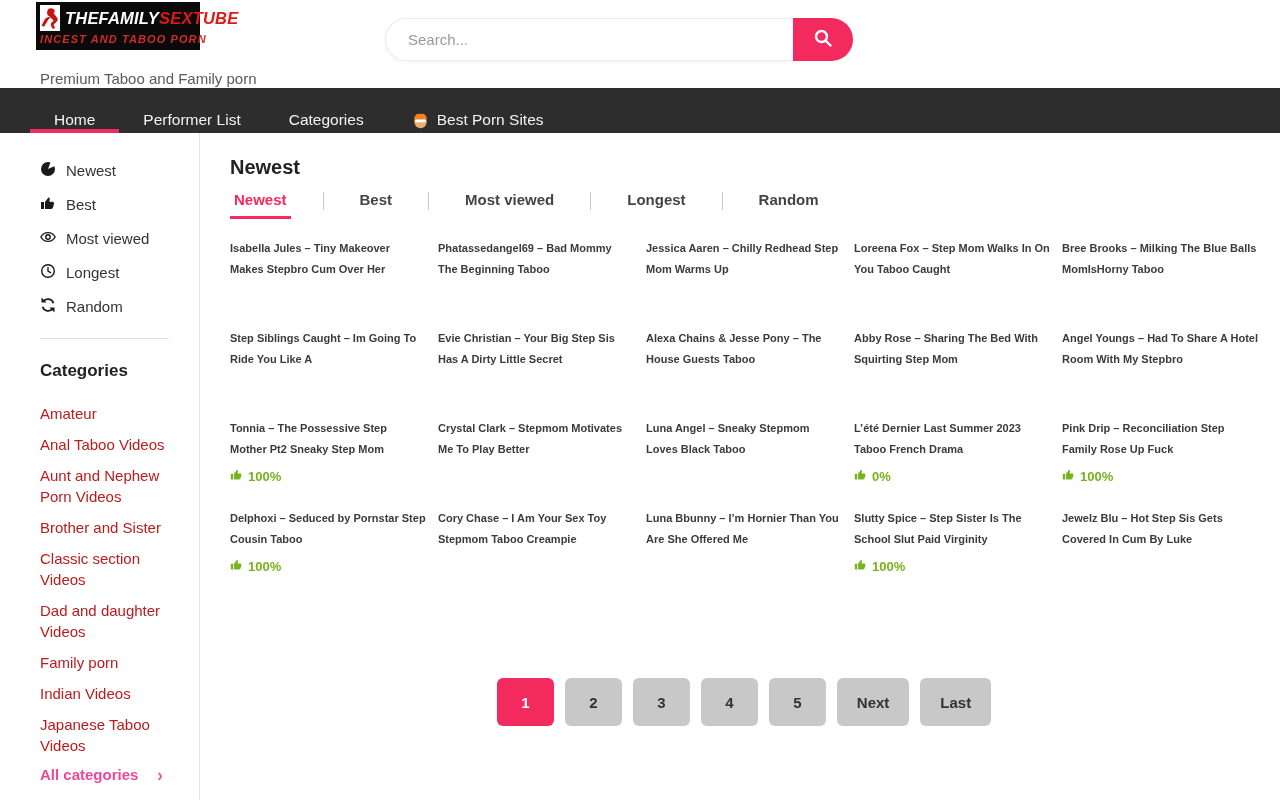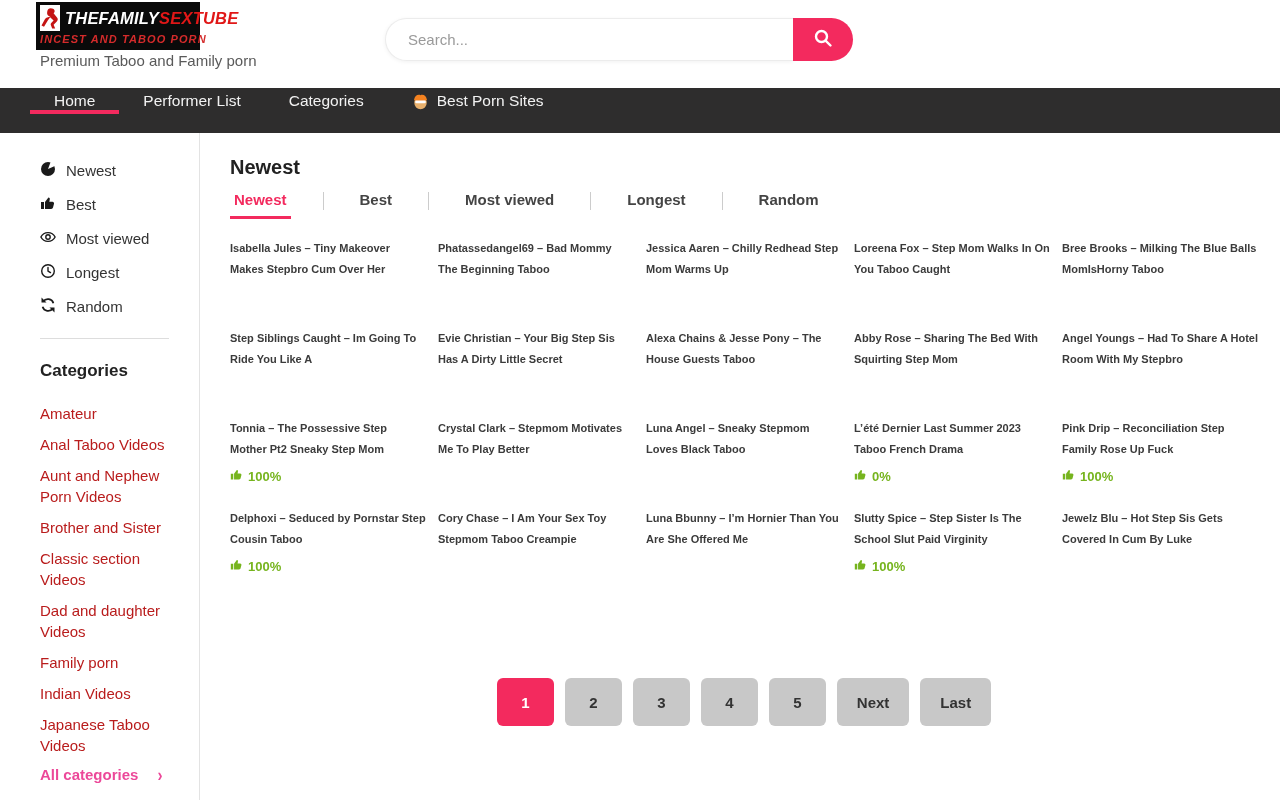--- a/index.html
+++ b/index.html
@@ -9,32 +9,32 @@
   
   .header { height:88px; background:#fff; position:relative; }
   .logo-box { position:absolute; left:36px; top:2px; width:164px; height:48px;
               background:#0a0a0a; display:flex; flex-direction:column; padding:3px 4px 2px;font-style:italic; }
   .logo-top { display:flex; align-items:center; gap:5px; }
   .logo-mark { width:24px; height:26px; background:#fff; display:flex; align-items:center; justify-content:center; }
   .logo-mark svg { width:20px; height:22px; }
   .logo-title { font-weight:bold; font-size:16.5px; letter-spacing:.2px; white-space:nowrap; }
   .logo-title .w { color:#fff; } .logo-title .r { color:#e01717; }
   .logo-sub { color:#d42b2b; font-weight:bold; font-size:11px; letter-spacing:1.1px; margin-top:2px; white-space:nowrap; }
-  .tagline { position:absolute; left:40px; top:52px; font-size:15px; color:#5a5a5a; }
+  .tagline { position:absolute; left:40px; top:70px; font-size:15px; color:#5a5a5a; }
 
   .searchwrap { position:absolute; left:385px; top:18px; width:468px; height:43px; display:flex; }
   .searchwrap input { flex:1; height:43px; border:1px solid #ececec; border-right:none;
       border-radius:22px 0 0 22px; padding:18px 22px; font-size:15px; color:#444; outline:none;
       box-shadow:0 1px 4px rgba(0,0,0,.06); font-family:inherit; }
   .searchwrap input::placeholder { color:#9a9a9a; }
   .search-btn { width:60px; height:43px; border:none; background:#f32a5e; border-radius:0 22px 22px 0;
       cursor:pointer; display:flex; align-items:center; justify-content:center; }
 
   
-  .nav { height:45px; background:#2e2d2d; display:flex; align-items:flex-start; padding-left:30px; }
+  .nav { height:45px; background:#2e2d2d; display:flex; align-items:flex-end; padding-left:30px; }
   .nav-item { display:flex; align-items:center; gap:8px; padding:0 24px; color:#f2f2f2;
       font-size:15.5px; cursor:pointer; border-bottom:4px solid transparent; padding-top:4px; }
   .nav-item.active { border-bottom-color:#f32a5e; }
   .nav-item .navicon svg { width:17px; height:17px; display:block; }
 
   
   .content { display:flex; height:667px; }
   .sidebar { width:200px; border-right:1px solid #e3e3e3; padding:28px 10px 0 40px; flex-shrink:0; }
   .sortlist { list-style:none; }
   .sortlist li { display:flex; align-items:center; gap:10px; margin-bottom:15px; font-size:15px;

